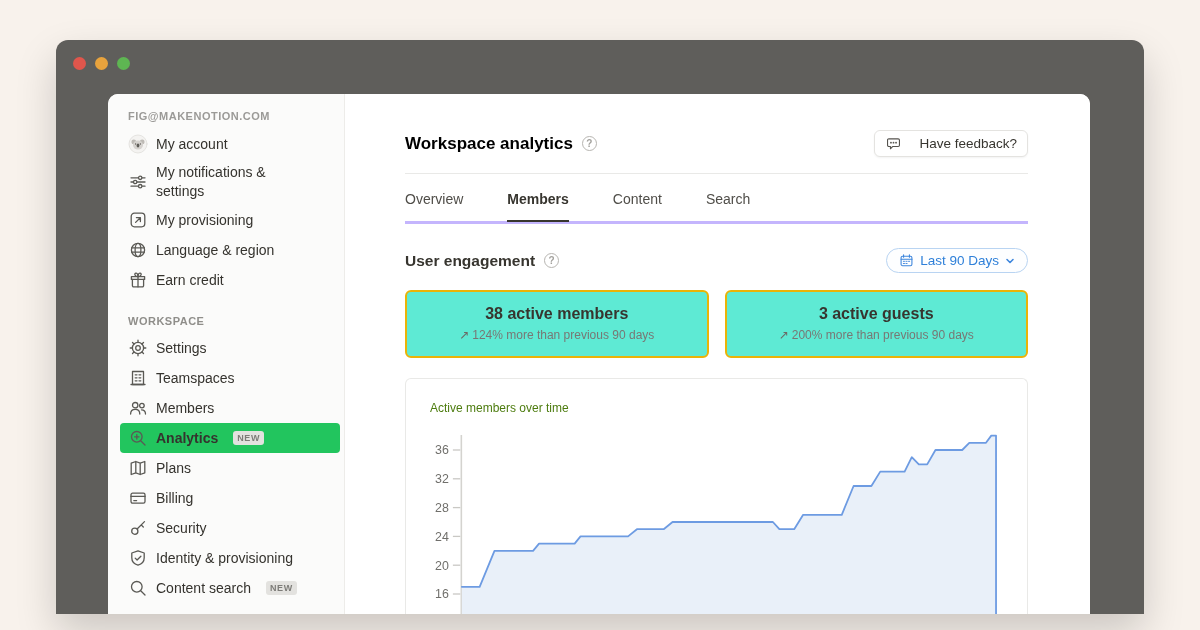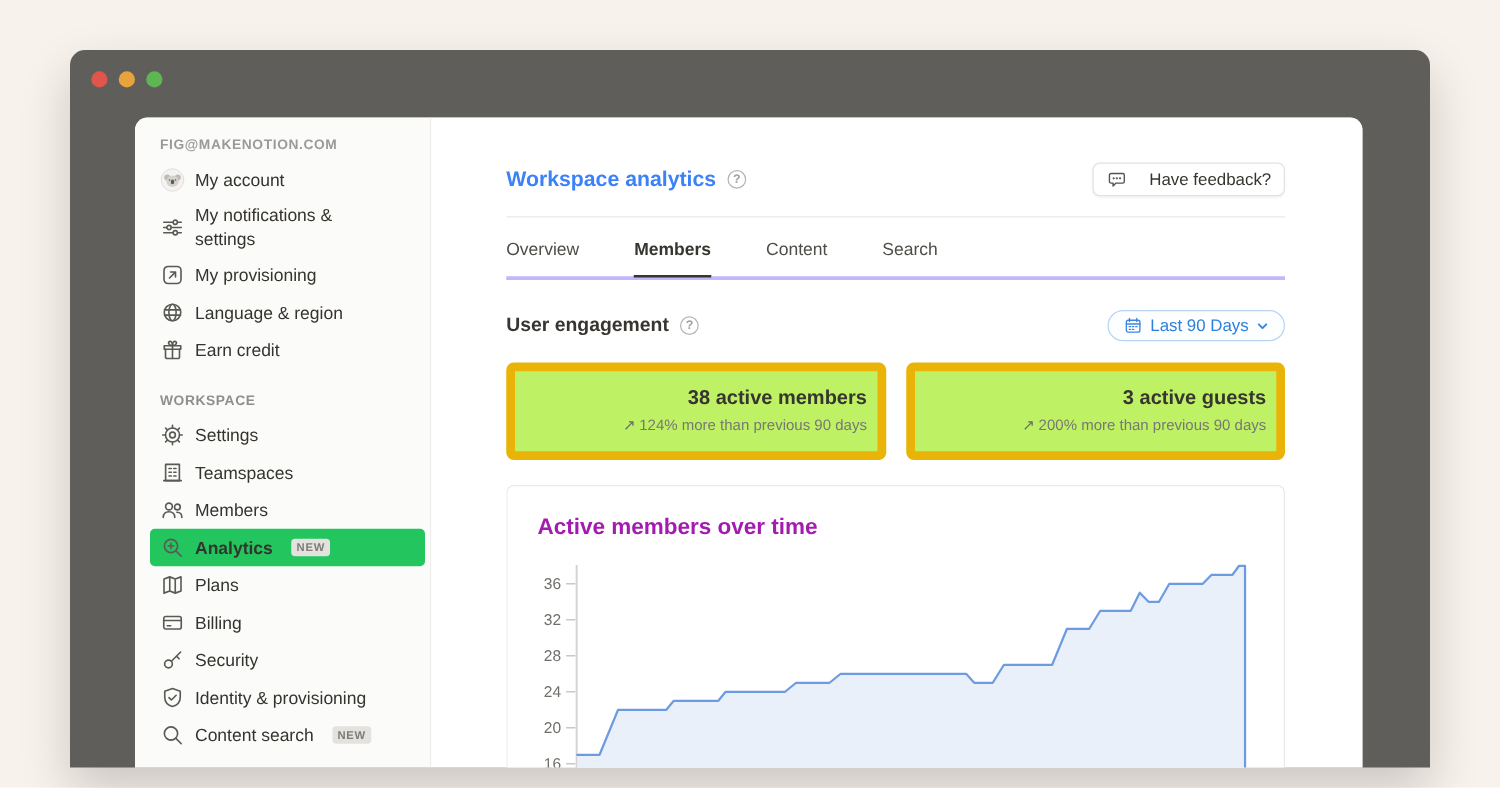--- a/index.html
+++ b/index.html
@@ -29,21 +29,21 @@
   .srow.active { background:#22c55e; }
   .srow.active .slabel { font-weight:700; }
   .badge { font-size:9px; font-weight:700; letter-spacing:.6px; color:#7d7c78;
     background:#e3e2df; border-radius:3px; padding:2px 4px; margin-left:7px; white-space:nowrap; }
   .sicon svg { stroke:#5a5954; fill:none; stroke-width:1.3; stroke-linecap:round; stroke-linejoin:round; }
 
   
   .main { flex:1; padding:0 62px 0 60px; position:relative; background:#fff; }
   .page-header { display:flex; justify-content:space-between; align-items:center; margin-top:36px; }
   .page-title-wrap { display:flex; align-items:center; }
-  .page-title { font-size:17px; font-weight:700; color:#3b82f6; }
+  .page-title { font-size:17px; font-weight:700; color:#000000; }
   .help { display:inline-flex; align-items:center; justify-content:center; width:15px; height:15px;
     border:1.2px solid #b7b5b1; border-radius:50%; color:#a3a19d; font-size:10px; font-weight:600;
     margin-left:9px; cursor:pointer; }
   .feedback-btn { display:flex; align-items:center; gap:17px; border:1px solid #e4e3e0;
     border-radius:6px; background:#fff; padding:4px 10px; font-size:13.5px; font-weight:500;
     color:#37352f; box-shadow:0 1px 2px rgba(15,15,15,.05); cursor:pointer; }
   .feedback-btn svg { stroke:#55534e; fill:none; stroke-width:1.3; stroke-linecap:round; stroke-linejoin:round; }
 
   .hdiv { border-top:1px solid #e9e9e7; margin-top:16px; }
 
@@ -53,29 +53,29 @@
 
   .section-header { display:flex; justify-content:space-between; align-items:center; margin-top:24px; }
   .section-title-wrap { display:flex; align-items:center; }
   .section-title { font-size:15.5px; font-weight:700; }
   .pill-btn { display:flex; align-items:center; gap:6px; border:1px solid #b9d4f2; border-radius:14px;
     background:#fdfeff; color:#2f80d9; padding:4px 12px; font-size:13.5px; font-weight:500; cursor:pointer; }
   .pill-btn svg.cal { stroke:#3d86dd; fill:none; stroke-width:1.3; stroke-linecap:round; }
   .pill-btn svg.chev { stroke:#3d86dd; fill:none; stroke-width:1.6; stroke-linecap:round; stroke-linejoin:round; }
 
   .stat-row { display:flex; gap:16px; margin-top:17px; }
-  .stat-card { flex:1; border:7px solid #eab308; border-radius:6px; background:#bef264;
-    text-align:right; padding:13px 8px 14px; }
+  .stat-card { flex:1; border:2px solid #eab308; border-radius:6px; background:#5eead4;
+    text-align:center; padding:13px 8px 14px; }
   .stat-headline { font-size:16px; font-weight:700; color:#37352f; }
   .stat-delta { font-size:12px; color:#787774; margin-top:5px; }
   .trend { color:#6b6a66; margin-right:3px; font-size:12px; }
 
   .chart-card { margin-top:20px; border:1px solid #e9e9e7; border-bottom:none;
     border-radius:6px 6px 0 0; background:#fff; padding:22px 24px 0; height:260px; }
-  .chart-title { font-size:18px; font-weight:700; color:#a21caf; }
+  .chart-title { font-size:12px; font-weight:400; color:#4d7c0f; }
   #chart-svg { display:block; margin-top:7px; width:100%; height:192px; }
   #chart-svg text { font-family:"Liberation Sans", sans-serif; font-size:12.5px; fill:#706f6b; }
 </style>
 </head>
 <body>
 
 <div class="window">
   <div class="titlebar">
     <span class="tl r" style="background: rgb(224, 86, 76);"></span>
     <span class="tl y" style="background: rgb(232, 163, 61);"></span>

